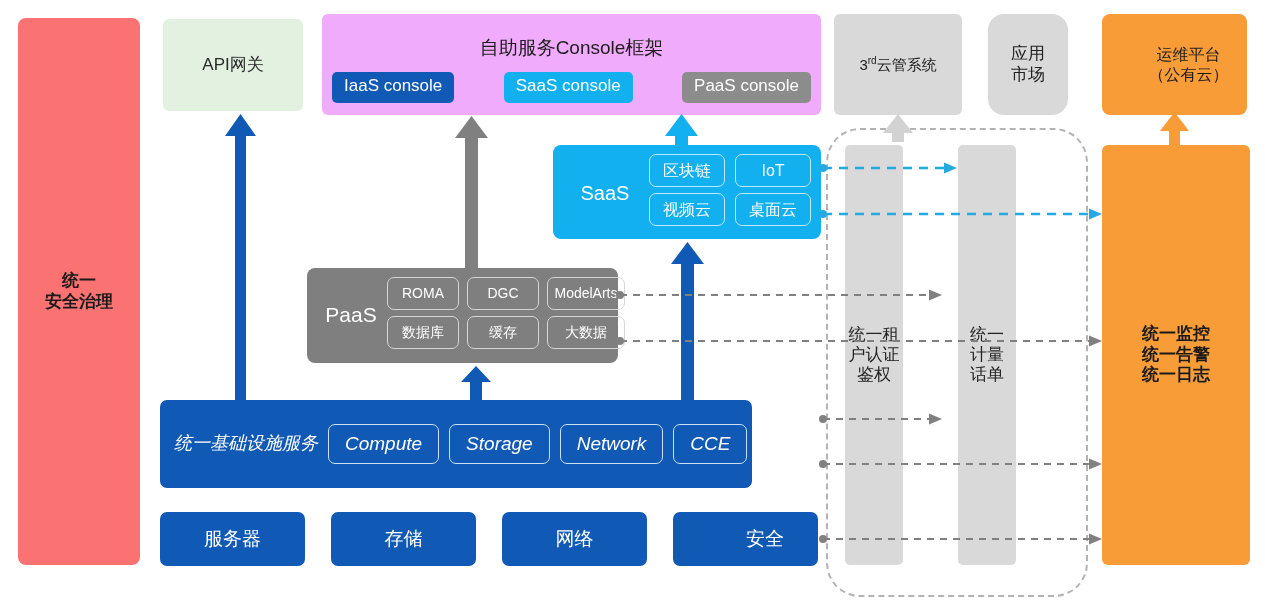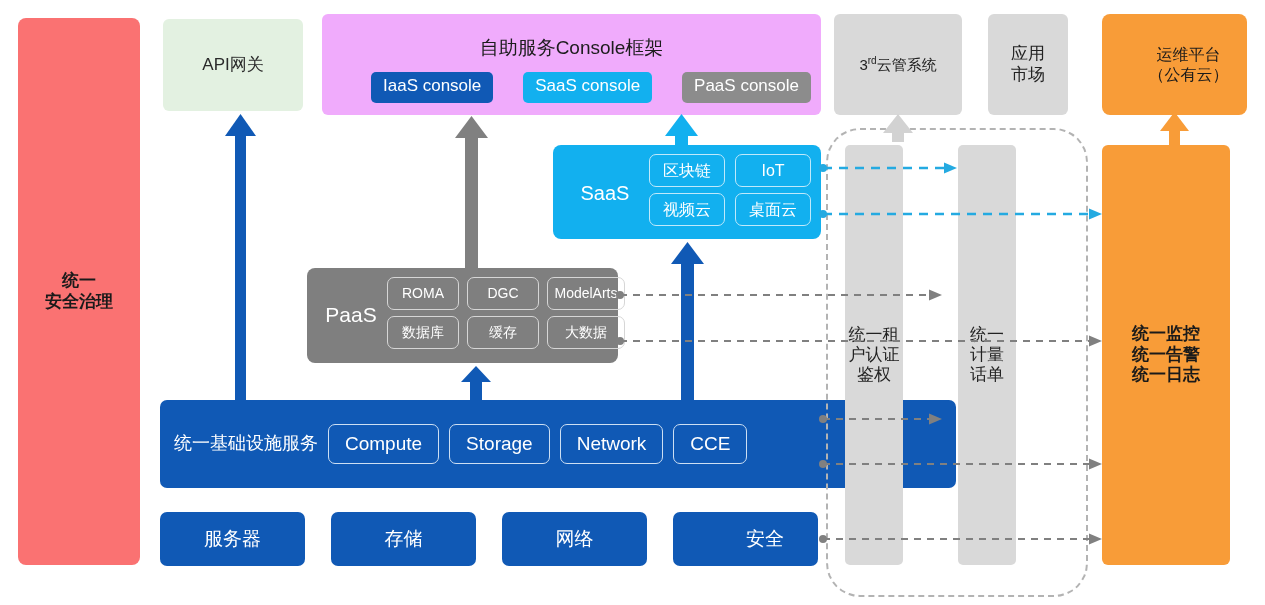--- a/index.html
+++ b/index.html
@@ -36,51 +36,51 @@
     left: 322px; top: 14px; width: 499px; height: 101px;
     background: #f0abfc; border-radius: 6px;
     display: block;
   }
   .console-title {
     position: absolute; left: 0; right: 0; top: 22px;
     text-align: center; font-size: 19px; color: #1d1d1d; font-weight: 400;
   }
   .console-chips {
     position: absolute; left: 10px; right: 10px; top: 58px;
-    display: flex; justify-content: space-between; align-items: center; margin-left: 39px;
+    display: flex; justify-content: space-between; align-items: center;
   }
   .chip {
     border-radius: 5px; color: #ffffff; font-size: 17px;
     padding: 4px 12px 6px 12px; white-space: nowrap;
   }
   .chip-iaas { background: #1059b5; }
   .chip-paas { background: #8c8c8c; }
   .chip-saas { background: #12b0ef; }
 
   
   .panel-3rd {
     left: 834px; top: 14px; width: 128px; height: 101px;
     background: #d9d9d9; border-radius: 6px;
     color: #222; font-size: 15px;
   }
   .panel-market {
     left: 988px; top: 14px; width: 80px; height: 101px;
-    background: #d9d9d9; border-radius: 6px;
+    background: #d9d9d9; border-radius: 16px;
     color: #222; font-size: 17px;
   }
   .sup { font-size: 10px; vertical-align: super; }
 
   
   .panel-ops-top {
     left: 1102px; top: 14px; width: 145px; height: 101px;
     background: #f89c38; border-radius: 8px;
     color: #1a1a1a; font-size: 16px; padding-left: 28px;
   }
   .panel-ops-body {
-    left: 1102px; top: 145px; width: 128px; height: 420px;
+    left: 1102px; top: 145px; width: 148px; height: 420px;
     background: #f89c38; border-radius: 6px;
     color: #1a1a1a; font-size: 17px; font-weight: 700;
   }
 
   
   .panel-saas {
     left: 553px; top: 145px; width: 268px; height: 94px;
     background: #12b0ef; border-radius: 8px;
     display: block;
   }
@@ -116,23 +116,24 @@
   }
   .paas-grid .mini {
     border: 1.5px solid #d6d6d6; border-radius: 7px;
     color: #ffffff; font-size: 14px;
     height: 31px; display: flex; align-items: center; justify-content: center;
     white-space: nowrap;
   }
 
   
   .panel-infra {
-    left: 160px; top: 400px; width: 796px; height: 88px;
+    left: 160px; top: 400px; width: 592px; height: 88px;
     background: #1059b5; border-radius: 7px;
     display: block;
+    font-style: italic;
   }
   .infra-row {
     position: absolute; left: 14px; top: 24px;
     display: flex; align-items: center;
   }
   .infra-label { color: #ffffff; font-size: 18px; margin-right: 10px; white-space: nowrap; }
   .infra-row .mini {
     border: 1.6px solid #cddff3; border-radius: 7px;
     color: #ffffff; font-size: 19px;
     height: 38px; padding: 0 16px; margin-right: 10px;

